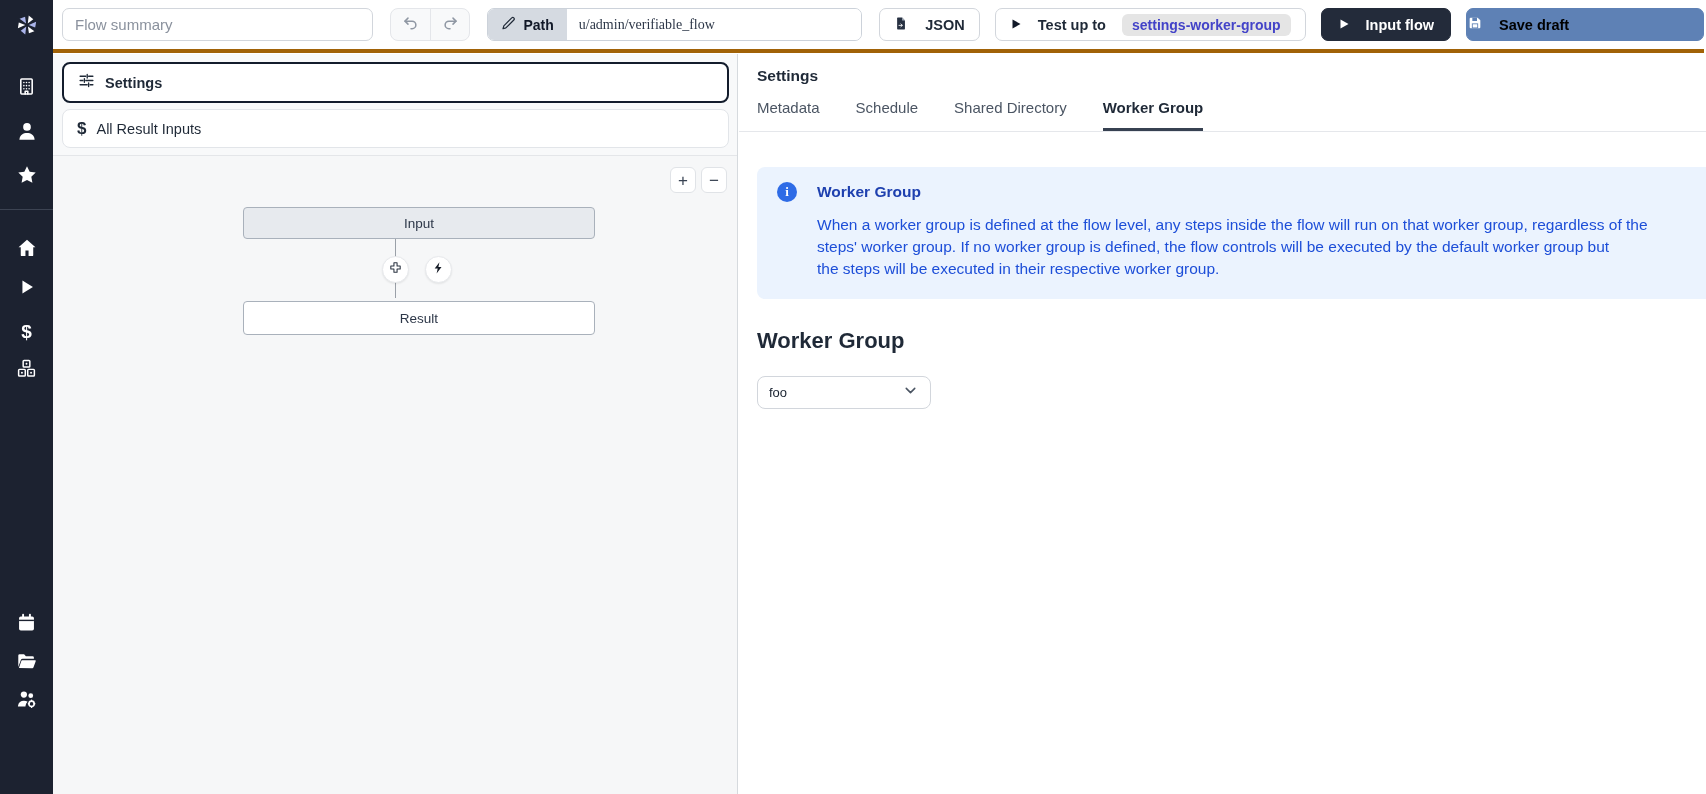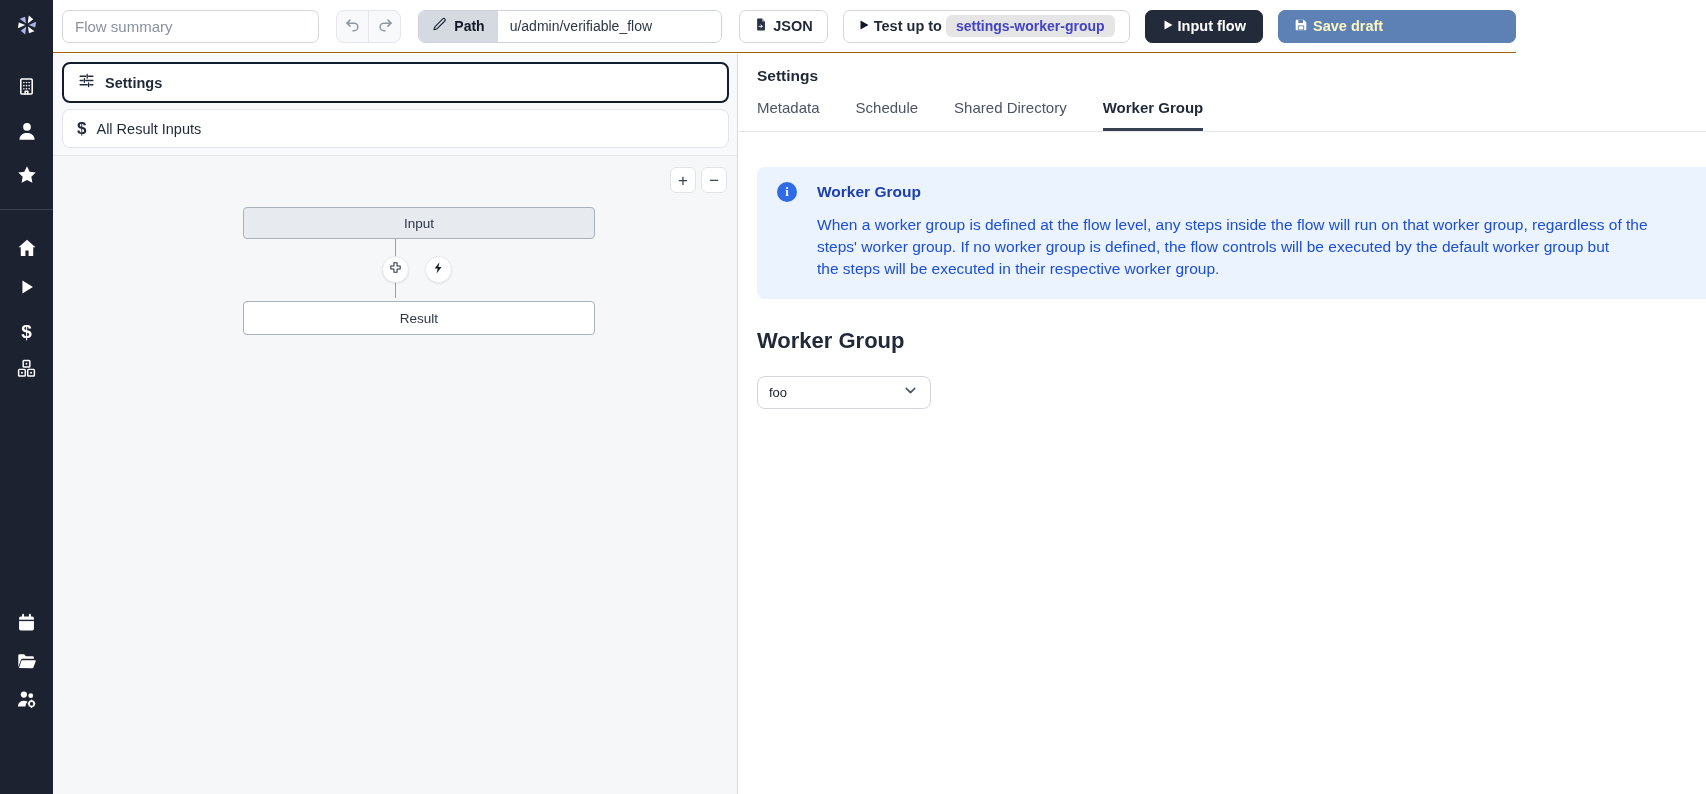--- a/index.html
+++ b/index.html
@@ -8,33 +8,33 @@
   .app { position:relative; width:1706px; height:794px; overflow:hidden; background:#fff; }
 
   
   .sidebar { position:absolute; left:0; top:0; width:53px; height:794px; background:#1c2230; z-index:5; }
   .logo { position:absolute; left:0; top:12px; width:53px; display:flex; justify-content:center; cursor:pointer; }
   .nav-btn { position:absolute; left:0; width:53px; height:24px; display:flex; justify-content:center; align-items:center; background:none; border:none; cursor:pointer; }
   .sidebar-divider { position:absolute; left:0; top:209px; width:53px; height:1px; background:#3c4352; }
   .dollar-glyph { font-size:19px; font-weight:700; color:#fff; line-height:1; }
 
   
-  .topbar { position:absolute; left:53px; top:0; width:1463px; height:53px; background:#fff; border-bottom:1px solid #a16207; display:flex; align-items:center; padding-left:9px; gap:17px; }
+  .topbar { position:absolute; left:53px; top:0; width:1651px; height:53px; background:#fff; border-bottom:4px solid #a16207; display:flex; align-items:center; padding-left:9px; gap:17px; }
   .flow-summary { width:338px; height:33px; border:1px solid #d2d6dc; border-radius:7px; padding:0 12px; font-size:15px; color:#374151; font-family:inherit; outline:none; }
   .flow-summary::placeholder { color:#8a919d; }
   .undo-redo { display:flex; height:33px; border:1px solid #e4e6ea; border-radius:8px; overflow:hidden; background:#f8f9fa; }
   .ur-btn { width:43px; height:100%; border:none; background:transparent; display:flex; align-items:center; justify-content:center; cursor:pointer; }
   .ur-btn + .ur-btn { border-left:1px solid #e4e6ea; }
   .path-group { display:flex; height:33px; border:1px solid #ccd2da; border-radius:7px; overflow:hidden; align-items:stretch; }
   .path-pill { display:flex; align-items:center; gap:7px; background:#d5dae1; padding:11px 13px; font-size:14px; font-weight:700; color:#111827; cursor:pointer; border:none; }
-  .path-input { width:330px; border:none; outline:none; padding:0 12px; font-family:Liberation Sans, sans-serif; font-size:14px; color:#2d3748; background:#fff; }
+  .path-input { width:330px; border:none; outline:none; padding:0 12px; font-family:Liberation Serif, serif; font-size:14px; color:#2d3748; background:#fff; }
   .tb-right { margin-left:auto; display:flex; align-items:center; gap:15px; }
-  .tb-btn { height:33px; display:flex; align-items:center; gap:4px; border-radius:7px; font-size:14.5px; font-weight:700; cursor:pointer; border:1px solid #d2d6dc; background:#fff; color:#1f2937; padding:0 14px; font-family:inherit; white-space:nowrap; }
+  .tb-btn { height:33px; display:flex; align-items:center; gap:16px; border-radius:7px; font-size:14.5px; font-weight:700; cursor:pointer; border:1px solid #d2d6dc; background:#fff; color:#1f2937; padding:0 14px; font-family:inherit; white-space:nowrap; }
   .tb-btn.dark { background:#232b3a; border-color:#232b3a; color:#fff; padding:0 16px; }
-  .tb-btn.blue { background:#5e81b5; border-color:#5e81b5; color:#fef9c3; padding:0 14px; width:238px; flex-shrink:0; }
+  .tb-btn.blue { background:#5e81b5; border-color:#5e81b5; color:#000000; padding:0 0; width:238px; flex-shrink:0; }
   .target-pill { background:#e5e5e5; color:#4343c8; font-weight:700; font-size:14px; border-radius:6px; padding:3px 10px; }
 
   
   .flow-panel { position:absolute; left:53px; top:54px; width:685px; height:740px; background:#f8f9fa; border-right:1px solid #d6dade; }
   .flow-toolbar { padding:8px 9px 7px 9px; border-bottom:1px solid #e4e6e9; }
   .module-box { display:flex; align-items:center; gap:10px; background:#fff; border-radius:8px; padding:0 14px; cursor:pointer; width:667px; }
   .module-box.selected { border:2px solid #131c2c; height:41px; font-weight:700; }
   .module-box.plain { border:1px solid #e2e5e9; height:39px; margin-top:6px; font-weight:500; }
   .module-label { font-size:14.5px; color:#1f2937; }
   .dollar-dark { font-size:17px; font-weight:700; color:#1f2937; line-height:1; }

